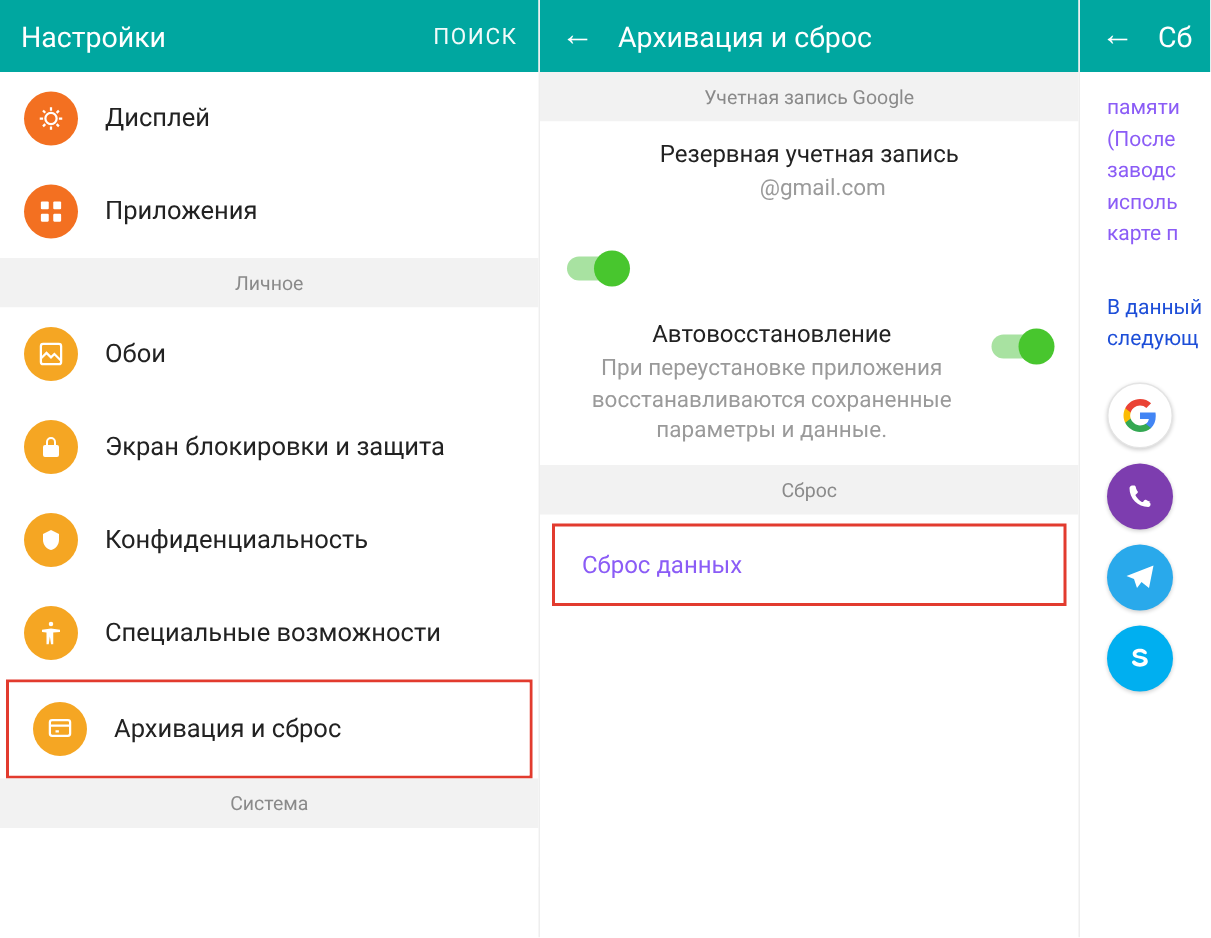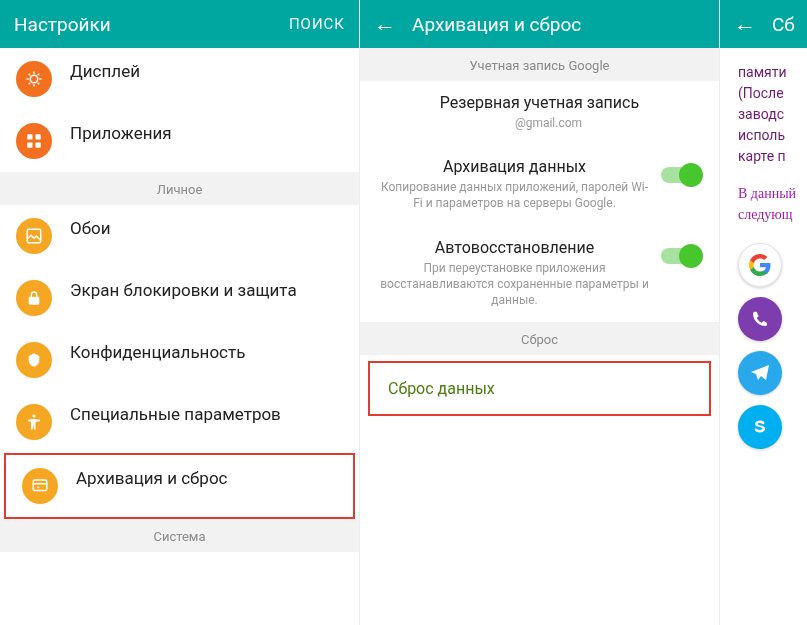--- a/index.html
+++ b/index.html
@@ -6,36 +6,36 @@
   body { background: #fff; width: 807px; height: 625px; overflow: hidden; display: flex; }
   .pane { height: 625px; background: #fff; overflow: hidden; }
   .pane-1 { width: 360px; border-right: 1px solid #eee; }
   .pane-2 { width: 360px; border-right: 1px solid #eee; }
   .pane-3 { flex: 1; }
   .appbar { background: #00a7a0; color: #fff; height: 48px; display: flex; align-items: center; padding: 12px 14px; gap: 16px; }
   .appbar-title { font-size: 19px; font-weight: 400; flex: 1; }
   .appbar-search { font-size: 15px; letter-spacing: 1px; text-transform: uppercase; opacity: 0.95; }
   .back-arrow { font-size: 22px; line-height: 1; cursor: pointer; }
   .section-header { background: #f2f2f2; color: #8a8a8a; font-size: 13px; padding: 10px 16px 8px; text-align: center; }
-  .list-item { display: flex; padding: 13px 16px; gap: 18px; background: #fff; cursor: pointer; }
+  .list-item { display: flex; align-items: center; padding: 13px 16px; gap: 18px; background: #fff; cursor: pointer; }
   .list-item .icon-circle { width: 36px; height: 36px; border-radius: 50%; display: flex; align-items: center; justify-content: center; color: #fff; flex-shrink: 0; }
   .list-item .label { font-size: 17px; color: #222; }
   .ic-orange { background: #f37021; }
   .ic-amber { background: #f5a623; }
   .highlight-box { border: 2px solid #e23b2e; margin: 0 4px; }
   .setting-row { padding: 12px 18px 14px; background: #fff; display: flex; align-items: flex-start; gap: 10px; }
   .setting-text { flex: 1; text-align: center; }
   .setting-title { font-size: 16px; color: #222; margin-bottom: 3px; }
-  .setting-sub { font-size: 12px; color: #9a9a9a; line-height: 1.35; }
+  .setting-sub { font-size: 15px; color: #9a9a9a; line-height: 1.35; }
   .setting-sub.indent { padding-left: 18px; }
   .toggle { width: 40px; height: 16px; background: #a8e2a1; border-radius: 8px; position: relative; margin-top: 10px; flex-shrink: 0; }
   .toggle::after { content: ""; position: absolute; right: -2px; top: -4px; width: 24px; height: 24px; border-radius: 50%; background: #48c62e; }
-  .reset-item { padding: 16px 18px; font-size: 16px; color: #4d7c0f; }
+  .reset-item { padding: 16px 18px; font-size: 16px; color: #8b5cf6; }
   .pane3-content { padding: 14px 0 0 18px; }
-  .pane3-text { font-size: 14px; color: #701a75; line-height: 1.5; white-space: nowrap; }
+  .pane3-text { font-size: 14px; color: #8b5cf6; line-height: 1.5; white-space: nowrap; }
   .app-icons { margin-top: 18px; display: flex; flex-direction: column; gap: 10px; }
   .app-icon { width: 44px; height: 44px; border-radius: 50%; display: flex; align-items: center; justify-content: center; font-weight: bold; color: #fff; font-size: 22px; box-shadow: 0 1px 3px rgba(0,0,0,0.2); }
   .ic-google { background: #fff; border: 1px solid #e4e4e4; }
   .ic-viber { background: #7d3daf; }
   .ic-telegram { background: #29a9eb; }
   .ic-skype { background: #00aff0; }
   svg { display: block; }
 </style>
 </head>
 <body>
@@ -98,21 +98,21 @@
     <div class="label">Конфиденциальность</div>
   </div>
 
   <div class="list-item">
     <div class="icon-circle ic-amber">
       <svg width="18" height="18" viewBox="0 0 24 24" fill="#fff">
           <circle cx="12" cy="4" r="2"></circle>
           <path d="M4 9l8-1 8 1v2l-6 .5V22h-2l-1-7-1 7H8V11.5L4 11z"></path>
         </svg>
     </div>
-    <div class="label">Специальные параметров</div>
+    <div class="label">Специальные возможности</div>
   </div>
 
 
   <div class="highlight-box">
     <div class="list-item">
       <div class="icon-circle ic-amber">
         <svg width="18" height="18" viewBox="0 0 24 24" fill="none" stroke="#fff" stroke-width="2">
             <rect x="3" y="4" width="18" height="14" rx="2"></rect>
             <path d="M3 9h18M8 14h3"></path>
           </svg>
@@ -138,24 +138,20 @@
   <div class="section-header">Учетная запись Google</div>
 
   <div class="setting-row">
     <div class="setting-text">
       <div class="setting-title">Резервная учетная запись</div>
       <div class="setting-sub indent">@gmail.com</div>
     </div>
   </div>
 
   <div class="setting-row">
-    <div class="setting-text">
-      <div class="setting-title">Архивация данных</div>
-      <div class="setting-sub">Копирование данных приложений, паролей Wi-Fi и параметров на серверы Google.</div>
-    </div>
     <div class="toggle"></div>
   </div>
 
   <div class="setting-row">
     <div class="setting-text">
       <div class="setting-title">Автовосстановление</div>
       <div class="setting-sub">При переустановке приложения восстанавливаются сохраненные параметры и данные.</div>
     </div>
     <div class="toggle"></div>
   </div>
@@ -171,21 +167,21 @@
   <div class="appbar">
     <span class="back-arrow">←</span>
     <div class="appbar-title">Сб</div>
   </div>
   <div class="pane3-content">
     <div class="pane3-text">памяти</div>
     <div class="pane3-text">(После</div>
     <div class="pane3-text">заводс</div>
     <div class="pane3-text">исполь</div>
     <div class="pane3-text">карте п</div>
-    <div class="pane3-text" style="margin-top:16px; color:#a21caf; white-space:pre-line;font-family:Liberation Serif, serif;">В данный
+    <div class="pane3-text" style="margin-top:28px; color:#1d4ed8; white-space:pre-line;">В данный
 следующ</div>
 
     <div class="app-icons">
       <div class="app-icon ic-google">
         <svg width="24" height="24" viewBox="0 0 48 48">
             <path fill="#4285F4" d="M45 24.5c0-1.6-.1-3-.4-4.5H24v8.5h11.8c-.5 2.8-2 5.2-4.4 6.8v5.6h7.1C42.7 37 45 31.3 45 24.5z"></path>
             <path fill="#34A853" d="M24 46c6 0 11-2 14.6-5.3l-7.1-5.6c-2 1.3-4.5 2.1-7.5 2.1-5.8 0-10.6-3.9-12.4-9.1H4.3v5.7C7.9 41 15.4 46 24 46z"></path>
             <path fill="#FBBC05" d="M11.6 28.1c-.5-1.3-.7-2.7-.7-4.1s.3-2.8.7-4.1v-5.7H4.3C2.8 17.3 2 20.6 2 24s.8 6.7 2.3 9.8z"></path>
             <path fill="#EA4335" d="M24 10.8c3.3 0 6.2 1.1 8.5 3.3l6.3-6.3C34.9 4 30 2 24 2 15.4 2 7.9 7 4.3 14.2l7.3 5.7c1.8-5.2 6.6-9.1 12.4-9.1z"></path>
           </svg>

